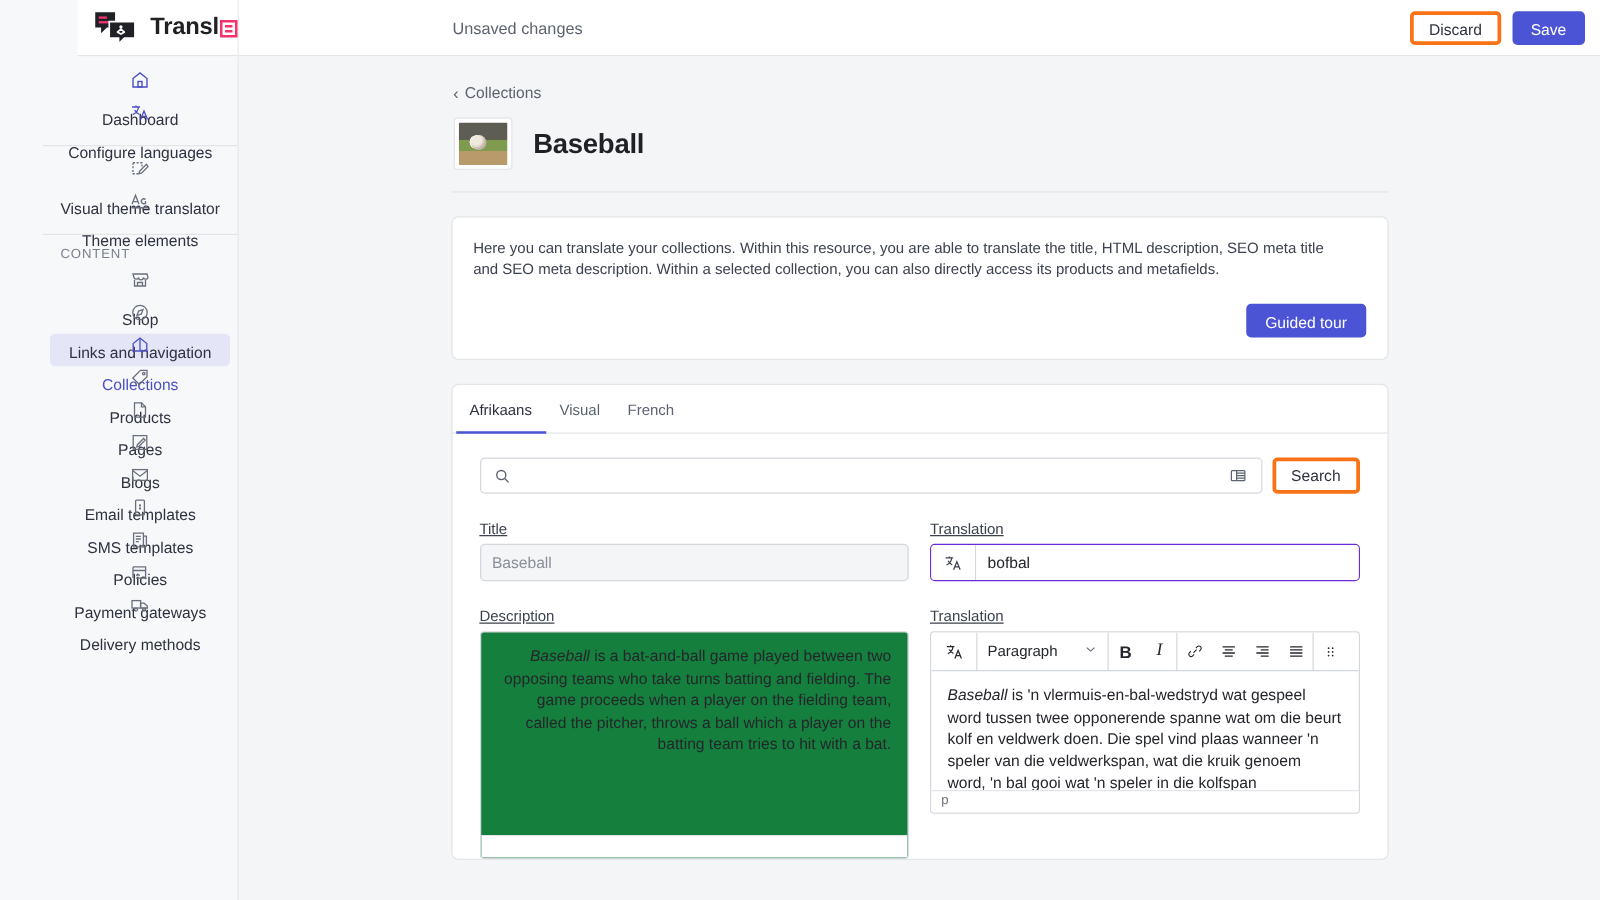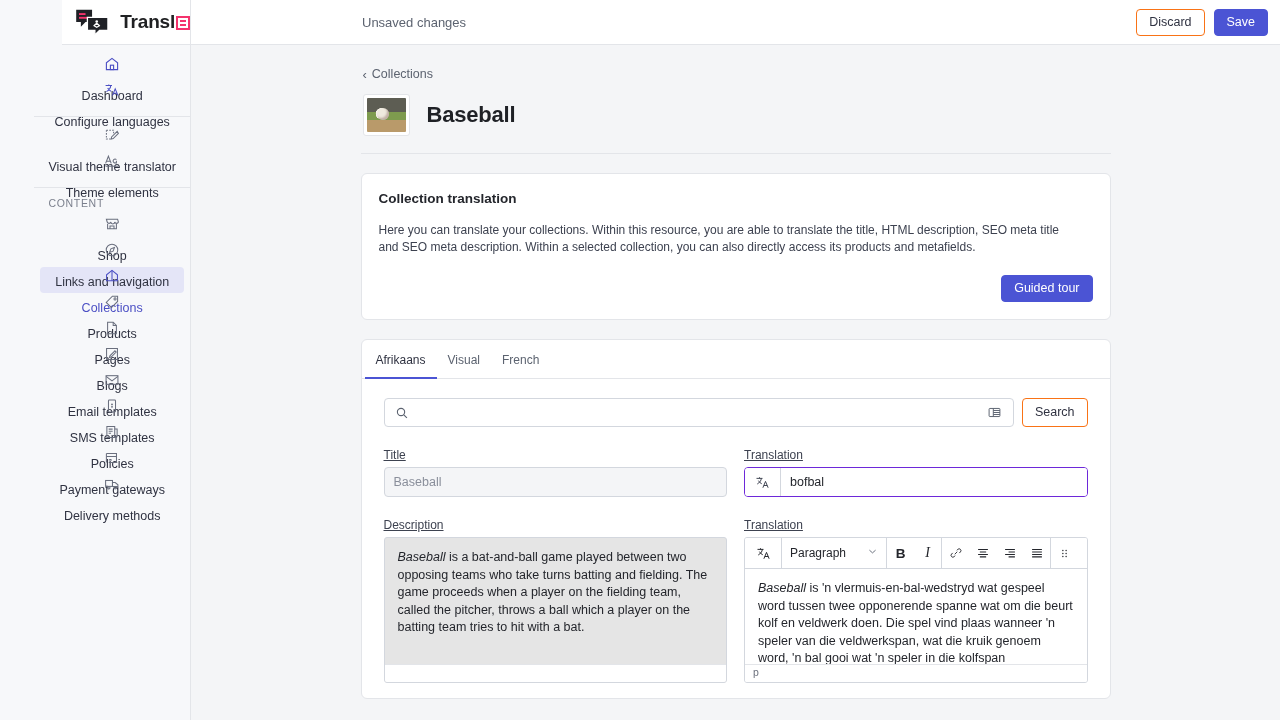--- a/index.html
+++ b/index.html
@@ -74,21 +74,21 @@
     padding: 0 12px 0 0;
   }
   .topbar-title {
     font-size: 13px; color: #5c6370; margin-left: 171px;
   }
   .topbar-actions { margin-left: auto; display: flex; gap: 9px; align-items: center; }
   .btn {
     font-family: "Liberation Sans", sans-serif;
     font-size: 12.5px; border-radius: 4px; cursor: pointer;
     padding: 0 12px; height: 27px; line-height: 25px;
-    border: 1px solid #f97316; background: #fff; color: #2f3241;
+    border: 3px solid #f97316; background: #fff; color: #2f3241;
   }
   .btn-primary { background: #4b54d4; border-color: #4b54d4; color: #fff; }
 
   .scroll { flex: 1 1 auto; overflow: hidden; background: #f4f5f7; }
   .page { width: 750px; margin: 0 auto; padding: 22px 0 0 0; }
 
   .breadcrumb {
     display: flex; align-items: center; gap: 5px;
     font-size: 12.5px; color: #5c6370; cursor: pointer; margin-left: 2px;
   }
@@ -185,22 +185,22 @@
   .tb-sep { width: 1px; height: 31px; background: #d3d7de; }
   .tb-translate { width: 36px; flex:0 0 36px; }
   .tb-select {
     display: flex; align-items: center; justify-content: space-between;
     width: 104px; flex: 0 0 104px; padding: 0 8px; font-size: 12px; color: #24262c; cursor:pointer;
   }
   .tb-btn { width: 27px; flex: 0 0 27px; }
   .tb-bold { font-weight: bold; font-size: 13.5px; }
   .tb-italic { font-style: italic; font-family: "Liberation Serif", serif; font-size: 14px; }
   .desc-box {
-    border: 1px solid #d3d7de; border-radius: 3px; background:#e5e5e5;
-    height: 146px; display:flex; flex-direction:column; overflow:hidden;
+    border: 1px solid #d3d7de; border-radius: 3px; background:#15803d;
+    height: 182px; display:flex; flex-direction:column; overflow:hidden;text-align:right;
   }
 </style>
 </head>
 <body>
 
 <div class="app">
 
   <aside class="sidebar">
 
     <div class="brand">
@@ -412,21 +412,20 @@
         </div>
 
         <div class="resource-head">
           <div class="thumb">
             <div class="thumb-img"></div>
           </div>
           <div class="resource-title">Baseball</div>
         </div>
 
         <section class="card">
-          <div class="card-title">Collection translation</div>
           <div class="card-body">
             <div class="card-desc">Here you can translate your collections. Within this resource, you are able to translate the title, HTML description, SEO meta title and SEO meta description. Within a selected collection, you can also directly access its products and metafields.</div>
           </div>
           <div class="card-actions">
             <button class="btn btn-primary">Guided tour</button>
           </div>
         </section>
 
         <section class="tabs-card">
 

